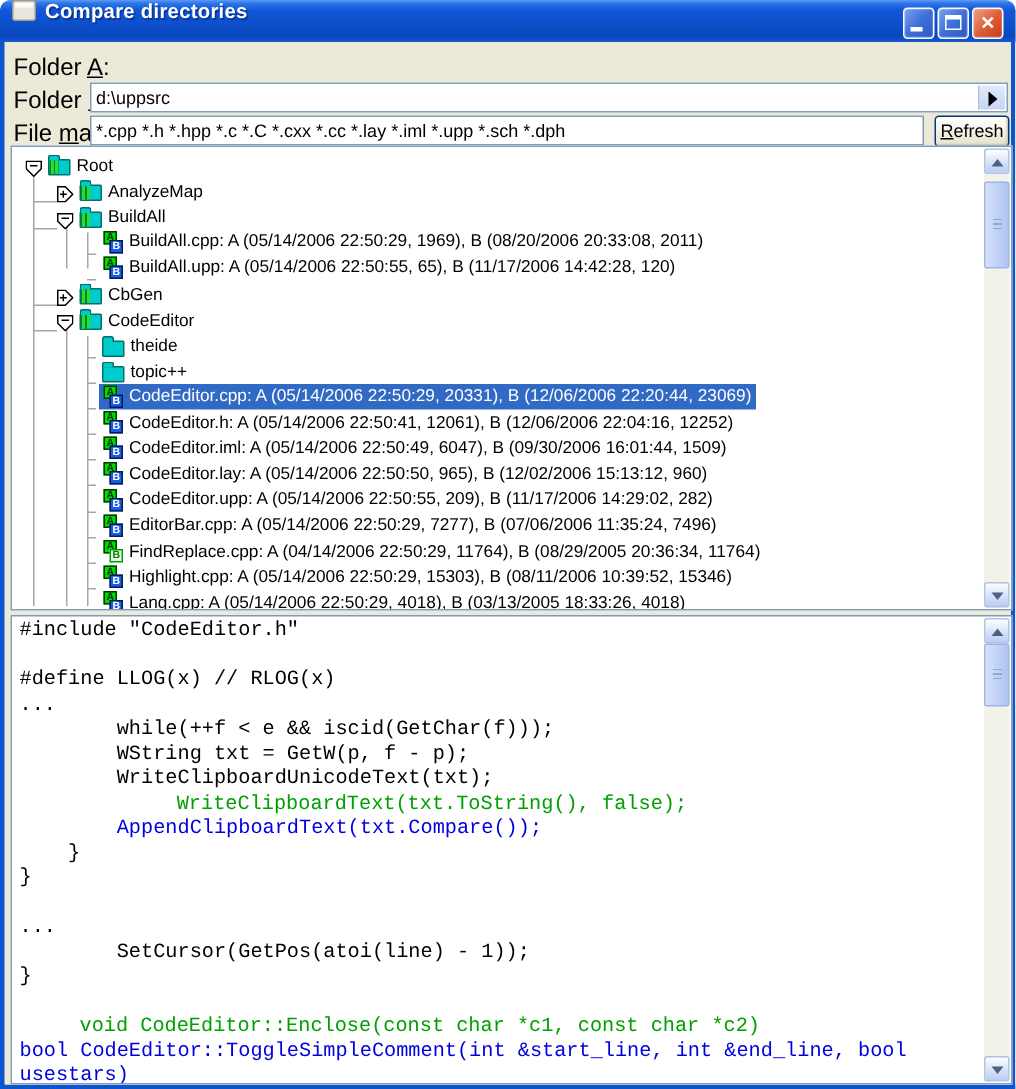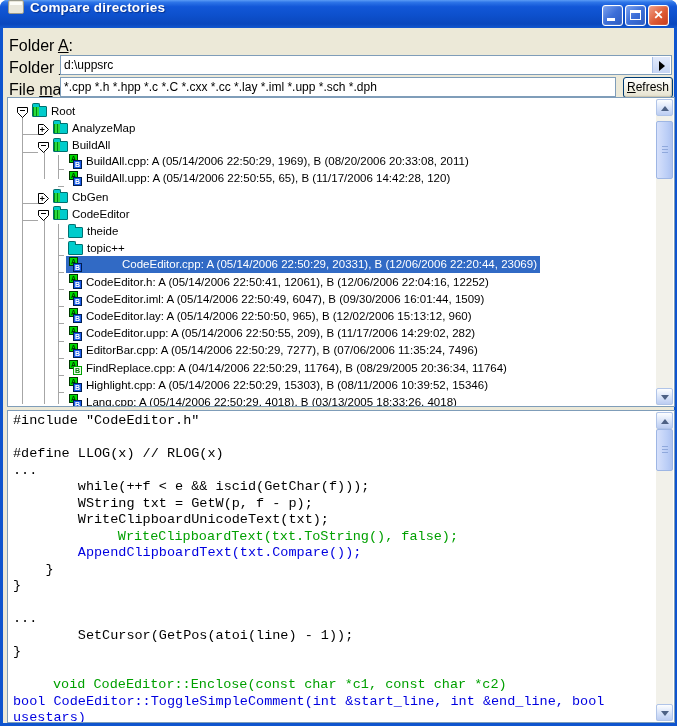--- a/index.html
+++ b/index.html
@@ -56,21 +56,21 @@
 
   
   .tree-rows { position:absolute; left:0; top:3px; right:18px; }
   .tree-row { height:17.2px; display:flex; align-items:flex-end; white-space:nowrap;
       font-size:11.5px; color:#000; cursor:default; }
   .tick { border-top:1px solid #A6A6A6; height:0; flex:none; }
   .guide { position:absolute; width:1px; background:#A6A6A6; }
   .expander { flex:none; width:11px; height:11px; }
   .item-body { display:flex; align-items:center; gap:4px; padding:1px 3px 1px 2px; margin-left:2px; }
   .item-body.selected { background:#316AC5; }
-  .item-body.selected .tlabel { color:#fff;margin-left:36px; }
+  .item-body.selected .tlabel { color:#fff; }
 
   .ic-folder { flex:none; width:15px; height:11px; background:#00CCCC;
       border:1px solid #007070; border-radius:1px; position:relative; margin-top:2px; }
   .ic-folder::before { content:""; position:absolute; top:-4px; left:-1px; width:6px; height:3px;
       background:#00CCCC; border:1px solid #007070; border-bottom:none; border-radius:2px 2px 0 0; }
   .ic-folder.diff::after { content:""; position:absolute; left:0; top:0; bottom:0; width:6px;
       background:repeating-linear-gradient(90deg,#008A14 0 1px,#2ADB3E 1px 3px); }
 
   .ic-ab { flex:none; position:relative; width:14px; height:15px; }
   .ic-ab span { position:absolute; width:9px; height:9px; text-align:center;

